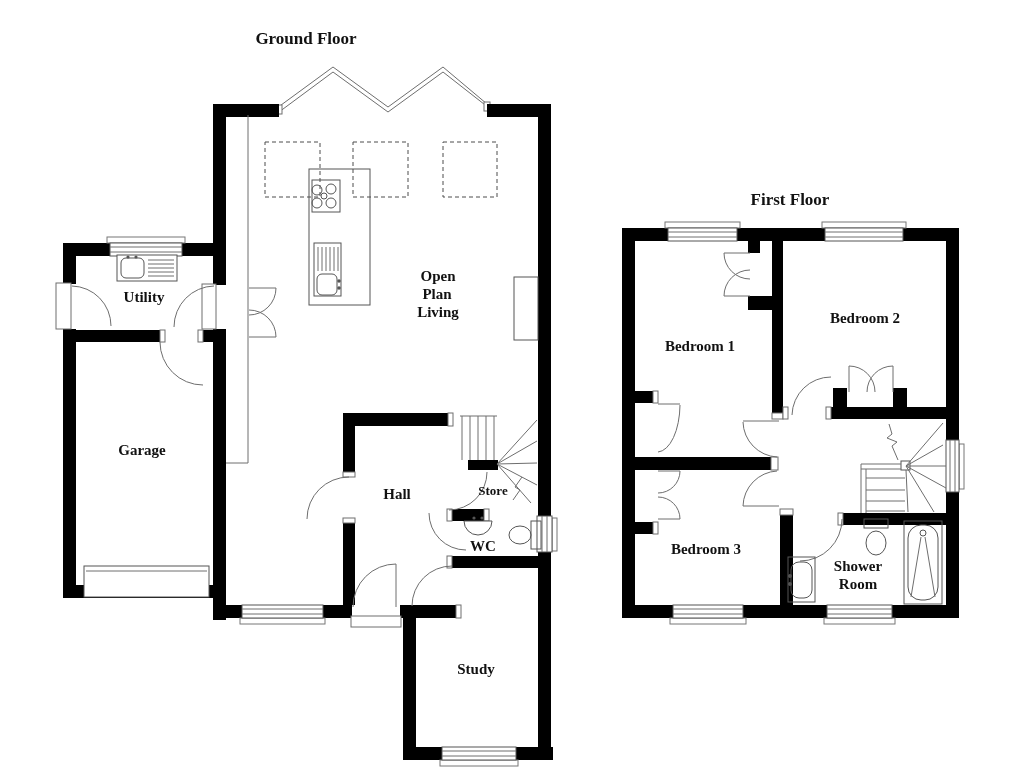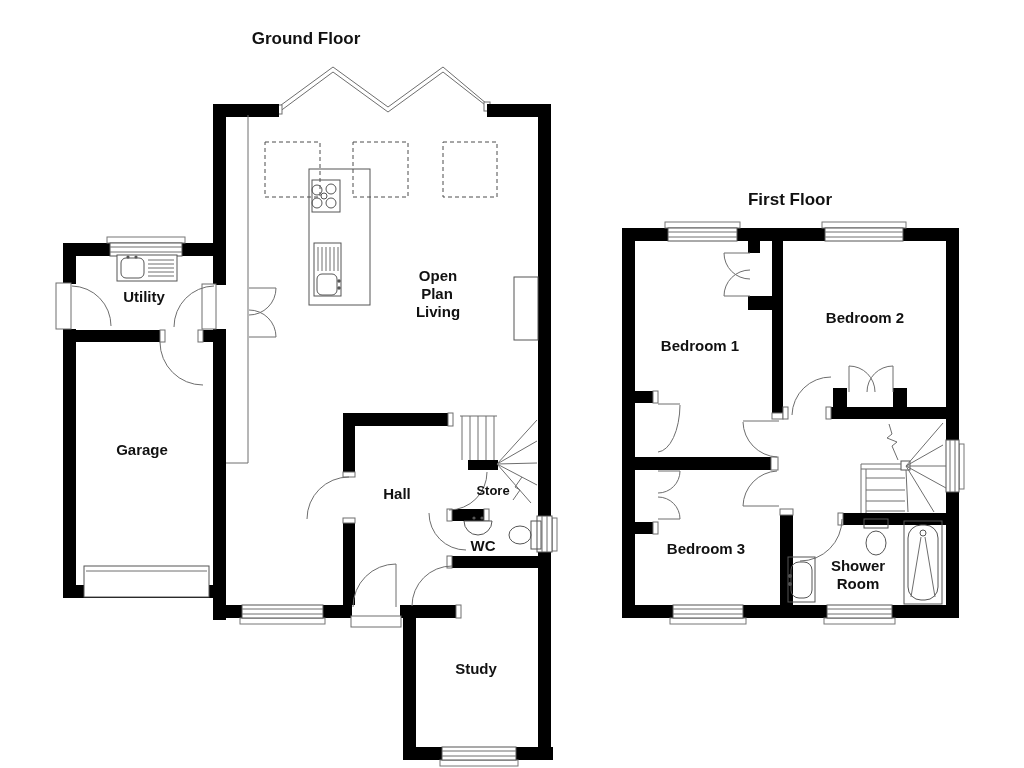--- a/index.html
+++ b/index.html
@@ -1,17 +1,17 @@
 <!DOCTYPE html>
 <html><head>
 <meta charset="utf-8">
 <style>
   html,body{margin:0;padding:0;background:#fff;}
   .canvas{position:relative;width:1024px;height:768px;background:#ffffff;overflow:hidden;
-          font-family:Liberation Sans, sans-serif;}
+          font-family:Liberation Serif, serif;}
   svg{position:absolute;left:0;top:0;}
   .wall{fill:#000;stroke:none;}
   .cap{fill:#fff;stroke:#6e6e6e;stroke-width:1;}
   .gap{fill:#fff;stroke:none;}
   .win{fill:#fff;stroke:#555;stroke-width:1;}
   .sill{fill:#fff;stroke:#777;stroke-width:1;}
   .thin{stroke:#6e6e6e;stroke-width:1;fill:none;}
   .arc{stroke:#6e6e6e;stroke-width:1;fill:none;}
   .fix{stroke:#555;stroke-width:1;fill:#fff;}
   .fixl{stroke:#555;stroke-width:1;fill:none;}

